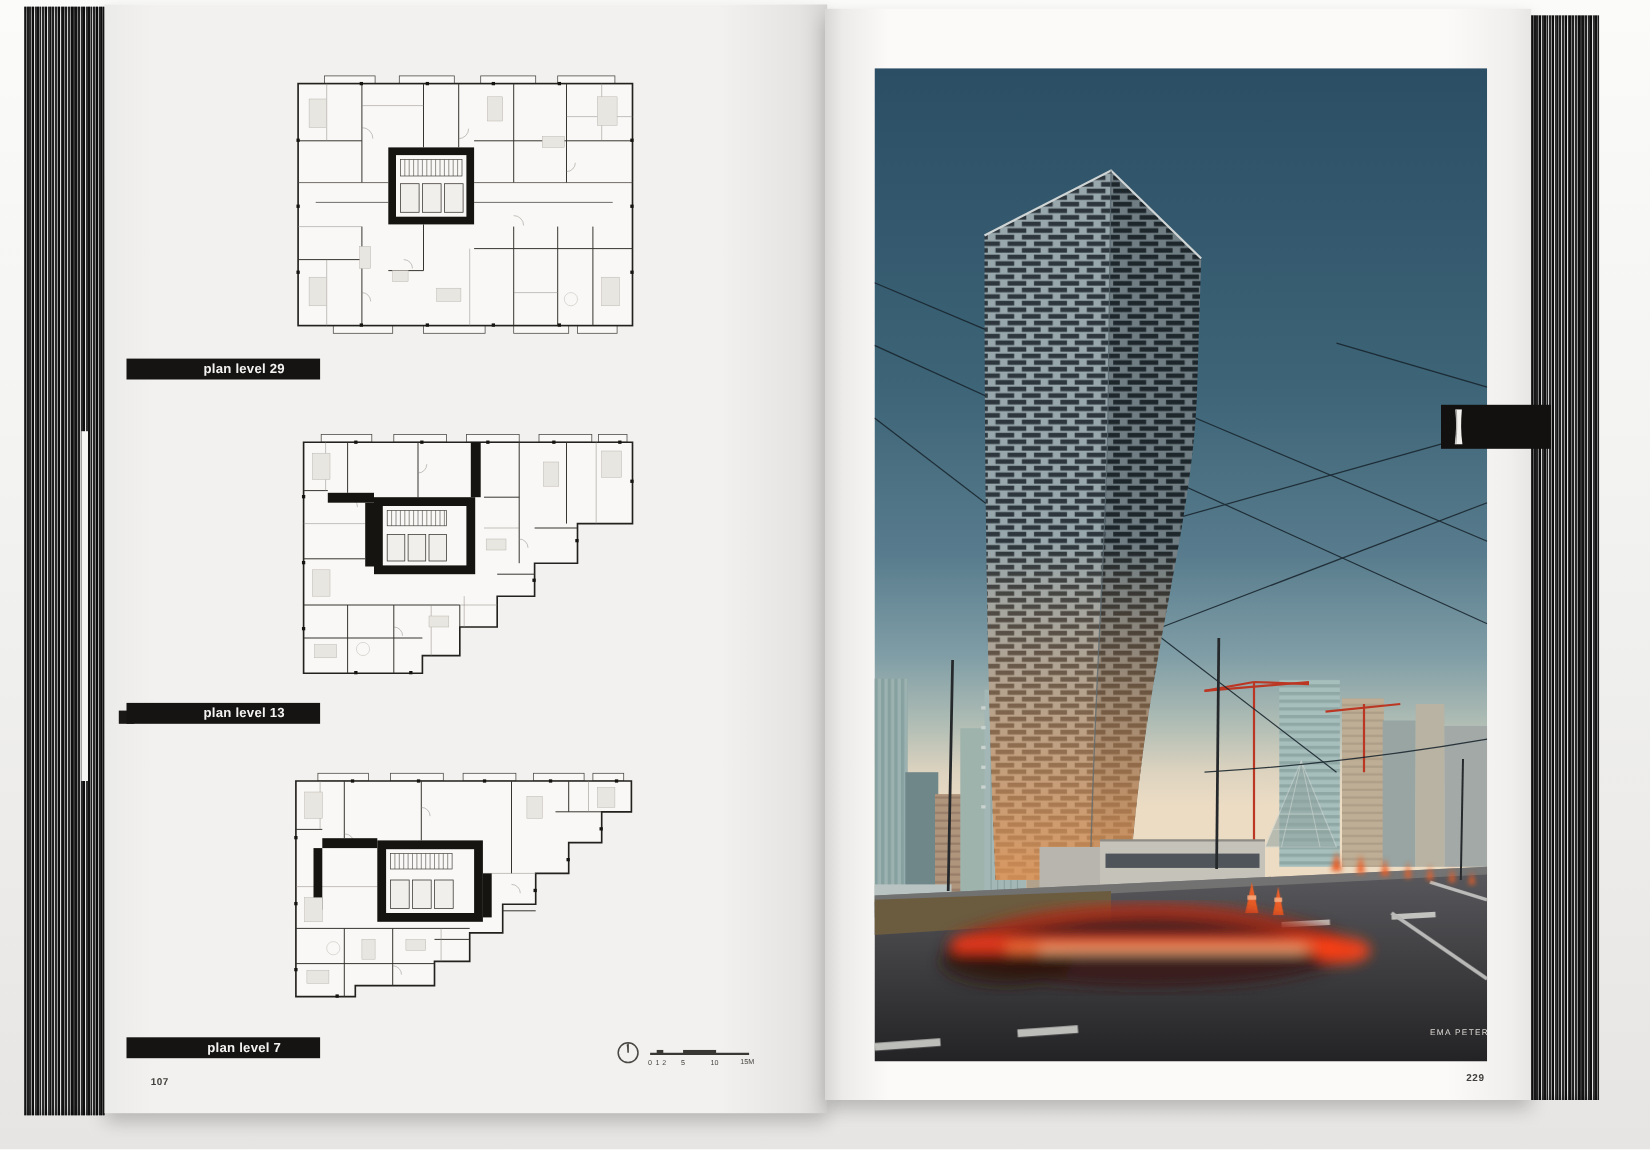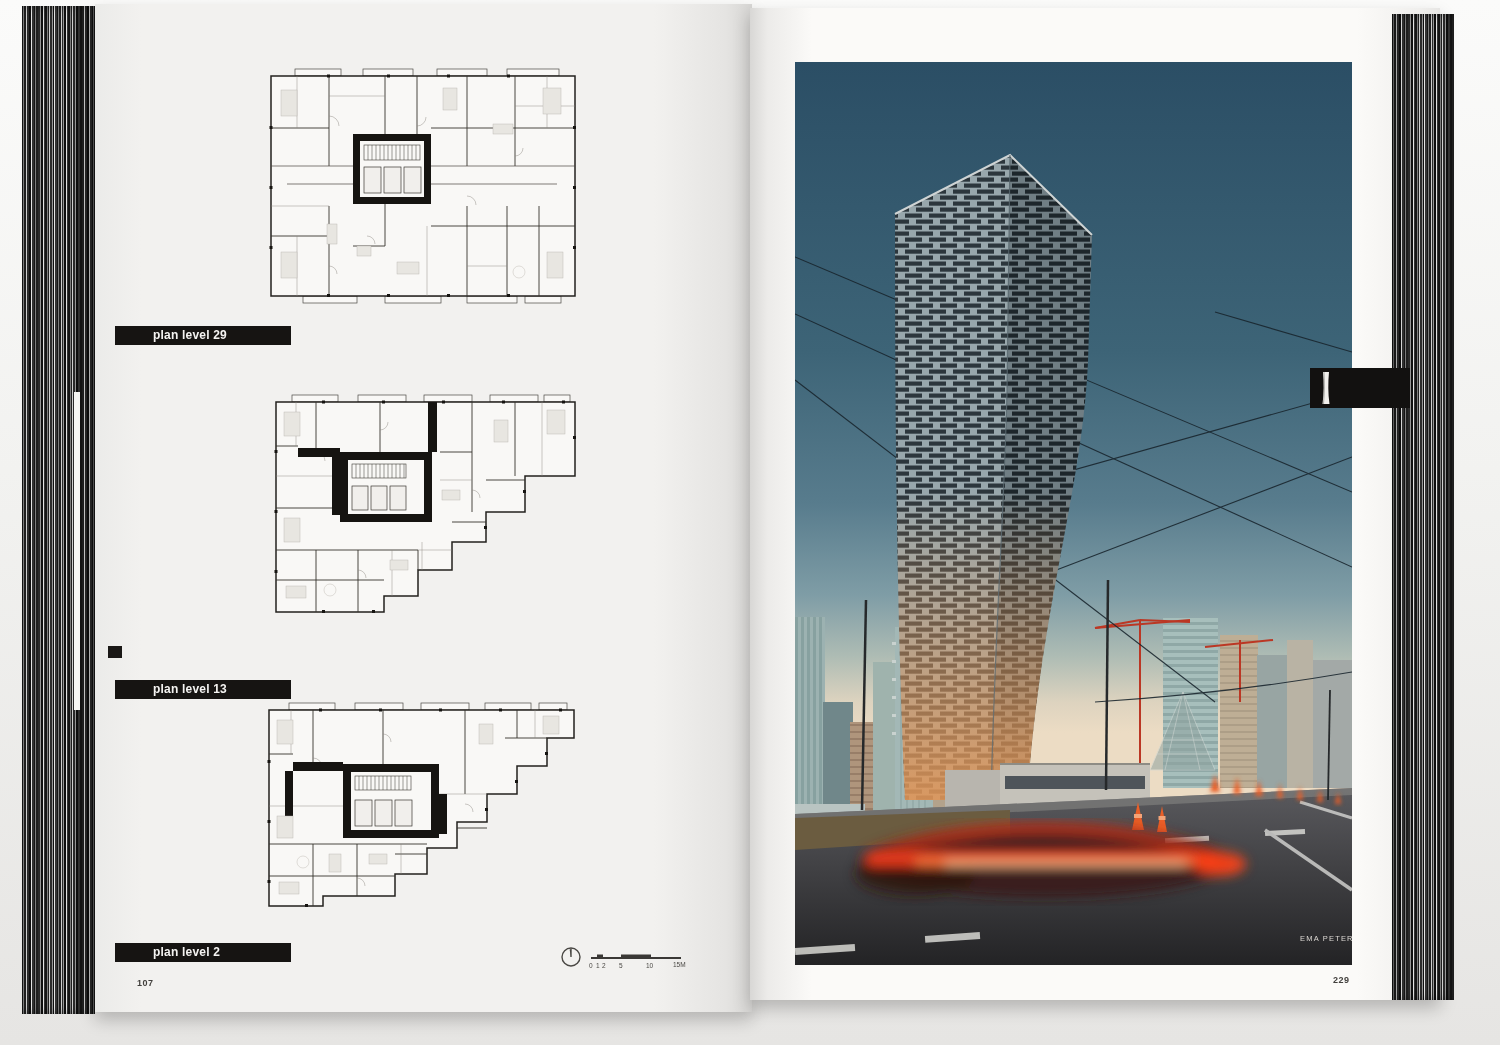--- a/index.html
+++ b/index.html
@@ -1,35 +1,35 @@
 <!DOCTYPE html>
 <html><head>
 <meta charset="utf-8">
 <style>
   html,body{margin:0;padding:0;}
   .scene{position:relative;width:1500px;height:1045px;overflow:hidden;
     background:linear-gradient(180deg,#fbfbfa 0%,#f2f2f0 45%,#e6e5e3 100%);
-    font-family:"Liberation Sans",sans-serif;}
+    font-family:"Liberation Sans",sans-serif;text-align:center;}
   .edge{position:absolute;
     background:repeating-linear-gradient(90deg,
       #141414 0px,#141414 1.5px,#7d7d7d 1.5px,#7d7d7d 2.4px,
       #1f1f1f 2.4px,#1f1f1f 4px,#cfcfcf 4px,#cfcfcf 4.8px,
       #2a2a2a 4.8px,#2a2a2a 6.6px,#969696 6.6px,#969696 7.4px,
       #0e0e0e 7.4px,#0e0e0e 9.2px,#e4e4e4 9.2px,#e4e4e4 9.9px,
       #323232 9.9px,#323232 11.6px);}
   .edge-left{left:22px;top:6px;width:73px;height:1008px;box-shadow:inset -6px 0 8px rgba(0,0,0,.35);}
   .edge-right{left:1392px;top:14px;width:62px;height:986px;box-shadow:inset 6px 0 8px rgba(0,0,0,.3);}
   .edge-highlight{position:absolute;left:74px;top:392px;width:6px;height:318px;background:#f6f6f4;}
   .page{position:absolute;}
   .page-left{left:95px;top:4px;width:657px;height:1008px;
     background:linear-gradient(90deg,#ebebe9 0%,#f2f1ef 7%,#f2f1ef 85%,#e5e4e2 96%,#d6d5d3 100%);
     box-shadow:0 8px 16px rgba(0,0,0,.22);}
   .page-right{left:750px;top:8px;width:642px;height:992px;
     background:linear-gradient(90deg,#d8d7d5 0%,#ecebe9 2.5%,#fbfaf8 9%,#fbfaf8 88%,#f0efed 97%,#e7e6e4 100%);
-    box-shadow:0 8px 16px rgba(0,0,0,.22);padding-left:48px;}
+    box-shadow:0 8px 16px rgba(0,0,0,.22);}
   .plan-label{position:absolute;left:20px;width:176px;height:19px;background:#161412;
     color:#f4f3f1;font-size:12px;font-weight:bold;line-height:19px;
     padding-left:38px;box-sizing:border-box;letter-spacing:.2px;}
   .pagenum{position:absolute;font-size:9px;font-weight:bold;color:#413f3c;letter-spacing:.5px;}
   .photo{position:absolute;left:45px;top:54px;width:557px;height:903px;}
   .chapter-tab{position:absolute;left:1310px;top:368px;width:100px;height:40px;background:#121110;z-index:6;}
   .edge-tab-mark{position:absolute;left:13px;top:642px;width:14px;height:12px;background:#1a1816;}
   svg text{font-family:"Liberation Sans",sans-serif;}
 </style>
 </head>
@@ -232,21 +232,21 @@
         <rect x="12" y="22" width="16" height="24"></rect>
           <rect x="275" y="20" width="18" height="24"></rect>
         <rect x="12" y="128" width="16" height="24"></rect>
           <rect x="14" y="196" width="20" height="12"></rect>
         <rect x="222" y="30" width="14" height="22"></rect>
           <rect x="118" y="170" width="18" height="10"></rect>
         <rect x="170" y="100" width="18" height="10"></rect>
           <circle cx="58" cy="200" r="6" fill="none"></circle>
       </g>
     </svg>
-    <div class="plan-label" style="top:676px">plan level 13</div>
+    <div class="plan-label" style="top:635px">plan level 13</div>
 
     <svg style="position:absolute;left:170px;top:690px" width="313" height="226" viewBox="0 0 313 226">
       <g fill="#f9f8f6" stroke="#4a4844" stroke-width="0.7">
         <rect x="24" y="9" width="46" height="7"></rect>
           <rect x="90" y="9" width="48" height="7"></rect>
         <rect x="156" y="9" width="48" height="7"></rect>
           <rect x="220" y="9" width="46" height="7"></rect>
           <rect x="274" y="9" width="28" height="7"></rect>
       </g>
       <polygon points="4,16 309,16 309,44 282,44 282,72 252,72 252,100 222,100 222,128 192,128 192,154 162,154 162,180 130,180 130,202 58,202 58,212 4,212" fill="#f9f8f6" stroke="#23211e" stroke-width="1.5"></polygon>
@@ -321,21 +321,21 @@
         <rect x="12" y="26" width="16" height="24"></rect>
           <rect x="278" y="22" width="16" height="18"></rect>
         <rect x="12" y="122" width="16" height="22"></rect>
           <rect x="14" y="188" width="20" height="12"></rect>
         <rect x="214" y="30" width="14" height="20"></rect>
           <rect x="104" y="160" width="18" height="10"></rect>
         <rect x="64" y="160" width="12" height="18"></rect>
           <circle cx="38" cy="168" r="6" fill="none"></circle>
       </g>
     </svg>
-    <div class="plan-label" style="top:939px">plan level 2</div>
+    <div class="plan-label" style="top:939px">plan level 7</div>
 
     <svg style="position:absolute;left:462px;top:934px" width="140" height="42" viewBox="0 0 140 42">
       <g>
         <circle cx="14" cy="19" r="9" fill="none" stroke="#4a4844" stroke-width="1.4"></circle>
         <path d="M14,10.5 V19" stroke="#4a4844" stroke-width="1.4"></path>
         <path d="M12.6,11.5 L14,19 L14,11.5 Z" fill="#4a4844"></path>
       </g>
       <path d="M34,20 H124" stroke="#3a3835" stroke-width="2"></path>
       <rect x="40" y="16.5" width="6" height="3.5" fill="#3a3835"></rect>
       <rect x="64" y="16.5" width="30" height="3.5" fill="#3a3835"></rect>

